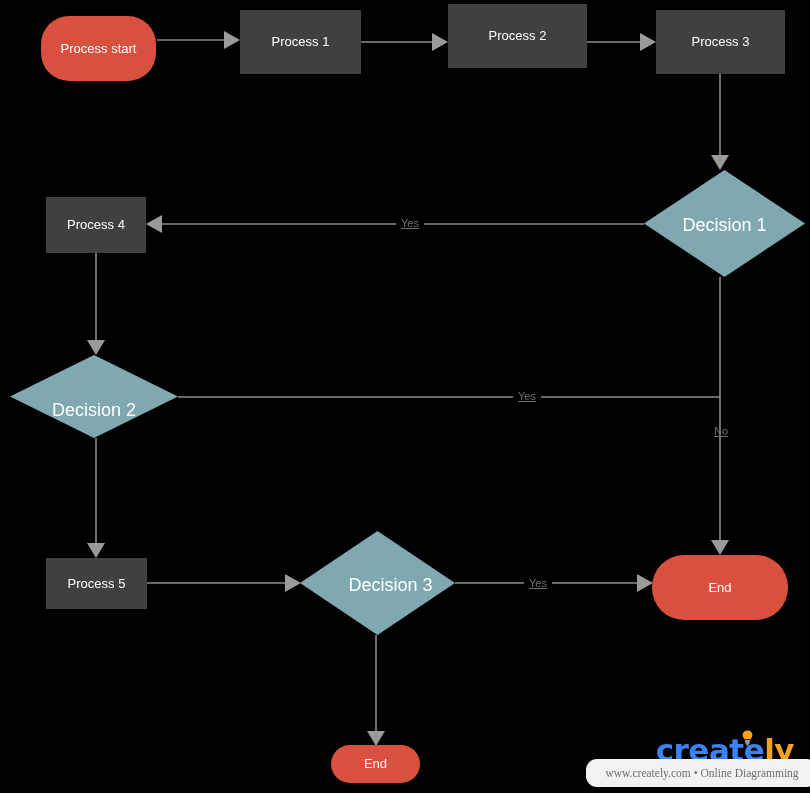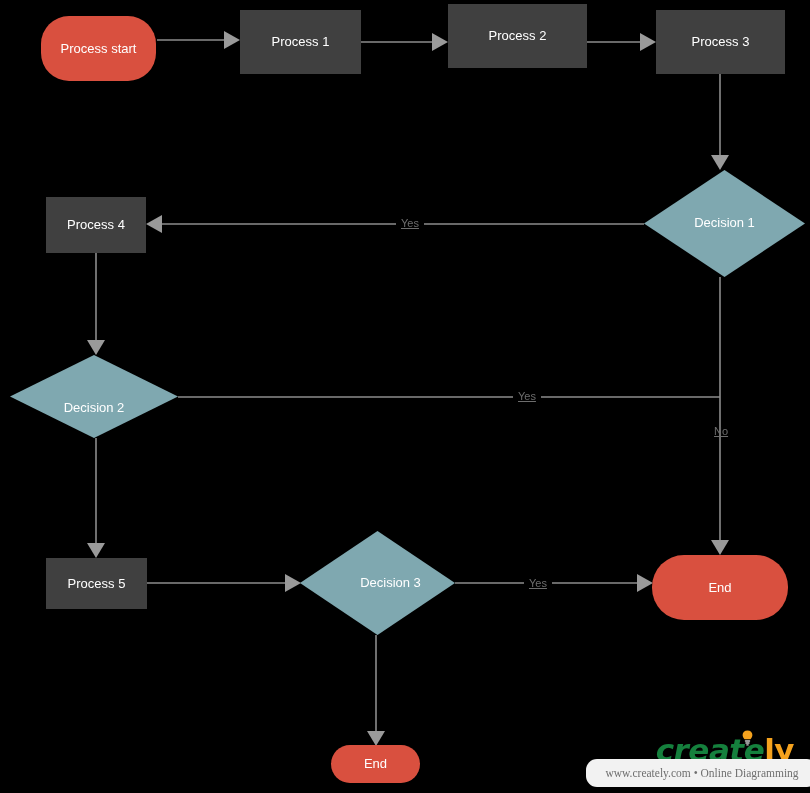--- a/index.html
+++ b/index.html
@@ -37,21 +37,21 @@
   .node-terminator {
     background: #d9503f;
     border-radius: 28px;
   }
   .node-process {
     background: #404040;
   }
   .decision-label {
     position: absolute;
     color: #ffffff;
-    font-size: 13px;
+    font-size: 18px;
     white-space: nowrap;
     user-select: none;
     z-index: 3;
   }
   .edge-label {
     position: absolute;
     color: #6d6d6d;
     font-size: 11px;
     background: #000000;
     padding: 0 5px;
@@ -73,21 +73,21 @@
   #logo-wordmark {
     position: absolute;
     right: 8px;
     top: 0px;
     font-size: 31px;
     font-weight: bold;
     letter-spacing: -0.5px;
     line-height: 34px;
     font-family: "DejaVu Sans", sans-serif;
   }
-  .logo-create { color: #15803d; font-style: italic; }
+  .logo-create { color: #3b82f6; }
   .logo-ly { color: #f5a21e; }
   #logo-bulb {
     position: absolute;
     right: 48px;
     top: -3px;
     width: 13px;
     height: 16px;
   }
   #logo-tagline {
     position: absolute;

